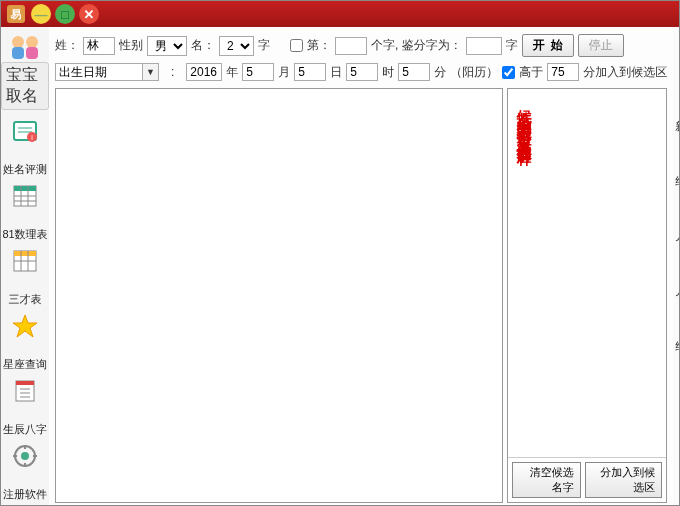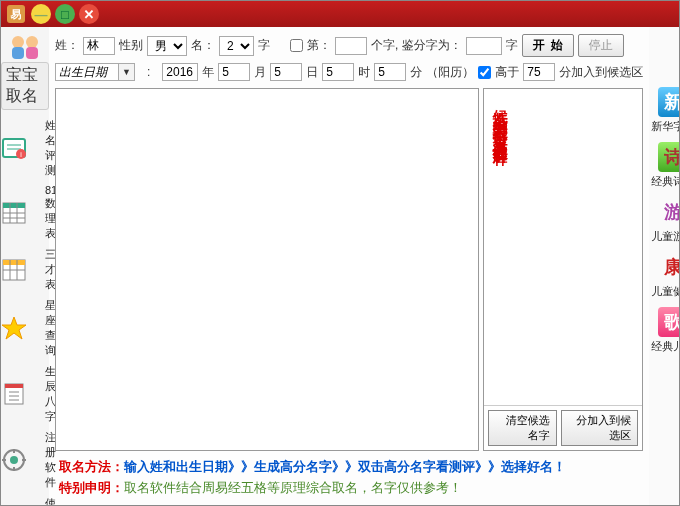--- a/index.html
+++ b/index.html
@@ -13,21 +13,21 @@
 .wbtn.min { background: #f5d742; color: #8a6; }
 .wbtn.max { background: #4caf50; color: #063; }
 .wbtn.close { background: #e74c3c; color: #fff; }
 
 .main { display: flex; height: calc(506px - 26px); background: #fdfdfd; }
 
 .leftbar { width: 62px; background: #f5f5f5; display: flex; flex-direction: column; align-items: center; padding-top: 4px; gap: 1px; }
 .leftbar .avatars { width: 48px; height: 32px; display: flex; justify-content: center; align-items: center; }
 .leftbar .avatars svg { width: 40px; height: 30px; }
 .leftbar .tab { font-size: 16px; color: #333; padding: 2px 4px; background: #eee; border: 1px solid #ccc; border-radius: 3px; margin-bottom: 4px; cursor: pointer; }
-.leftbar .tool { width: 48px; display: flex; flex-direction: row; align-items: center; gap: 18px; padding: 3px 0; cursor: pointer; }
+.leftbar .tool { width: 48px; display: flex; flex-direction: column; align-items: center; gap: 18px; padding: 3px 0; cursor: pointer; }
 .leftbar .tool .ticon { width: 28px; height: 26px; display: flex; align-items: center; justify-content: center; }
 .leftbar .tool .tlabel { font-size: 11px; color: #222; }
 
 .center { flex: 1; padding: 4px 4px 2px 4px; display: flex; flex-direction: column; }
 .formrow { display: flex; align-items: center; gap: 4px; font-size: 12px; color: #333; padding: 3px 2px; }
 .formrow label { white-space: nowrap; }
 input[type=text], select { font-size: 12px; height: 18px; border: 1px solid #aaa; padding: 0 3px; background: #fff; }
 input.w1 { width: 32px; }
 input.w2 { width: 36px; }
 select { height: 20px; }
@@ -53,21 +53,21 @@
 .rightbar .rtool { width: 48px; display: flex; flex-direction: column; align-items: center; gap: 2px; cursor: pointer; }
 .rightbar .rtool .ricon { width: 30px; height: 30px; display: flex; align-items: center; justify-content: center; font-size: 18px; font-weight: bold; border-radius: 4px; }
 .rightbar .rtool .rlabel { font-size: 11px; color: #222; }
 .ric-blue { background: linear-gradient(#6cf,#18c); color: #fff; }
 .ric-green { background: linear-gradient(#9e6,#4a2); color: #a33; }
 .ric-purple { color: #a4a; font-size: 22px; }
 .ric-red { color: #c22; font-size: 22px; }
 .ric-pink { background: linear-gradient(#f8a,#e37); color: #fff; }
 
 .datepick { display: flex; align-items: center; }
-.datepick input { width: 64px; font-style: italic; }
+.datepick input { width: 88px; }
 .datepick .dd { width: 16px; height: 18px; border: 1px solid #aaa; border-left: none; background: #f3f3f3; display: flex; align-items: center; justify-content: center; font-size: 9px; cursor: pointer; }
 </style>
 </head>
 <body>
 
 <div class="titlebar">
   <div class="logo">易</div>
   <div class="winbtns">
     <div class="wbtn min">—</div>
     <div class="wbtn max">□</div>
@@ -219,24 +219,20 @@
       <div class="panel right">
         <div class="hint">候选名字列表双击可查看详细解释：</div>
         <div style="flex:1"></div>
         <div class="btnrow">
           <button>清空候选名字</button>
           <button>分加入到候选区</button>
         </div>
       </div>
     </div>
 
-    <div class="footer">
-      <div class="line1"><span class="k">取名方法：</span><span class="v">输入姓和出生日期》》生成高分名字》》双击高分名字看测评》》选择好名！</span></div>
-      <div class="line2"><span class="k">特别申明：</span><span class="v">取名软件结合周易经五格等原理综合取名，名字仅供参考！</span></div>
-    </div>
   </div>
 
   <div class="rightbar" id="right-tools-container">
       <div class="rtool">
         <div class="ricon ric-blue">新</div>
         <div class="rlabel">新华字典</div>
       </div>
       <div class="rtool">
         <div class="ricon ric-green">诗</div>
         <div class="rlabel">经典诗词</div>

